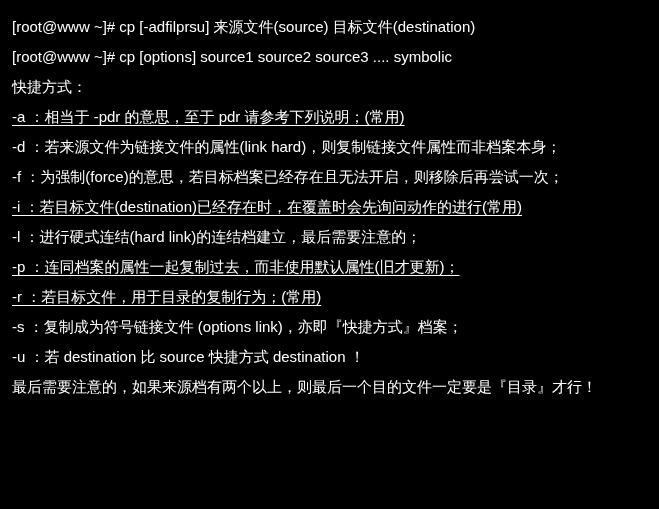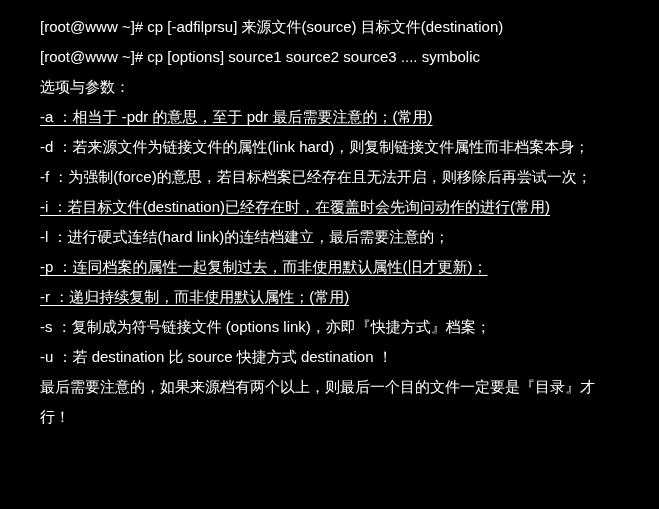--- a/index.html
+++ b/index.html
@@ -9,35 +9,34 @@
       color: #ffffff;
       font-family: "Microsoft YaHei", "SimSun", Arial, sans-serif;
       font-size: 15px;
       line-height: 2.0;
       width: 635px;
       box-sizing: border-box;
     }
     .line {
       display: block;
       word-break: break-all;
-      margin-left: 28px;
     }
     .underline {
       text-decoration: underline;
       text-underline-offset: 3px;
     }
   </style>
 </head>
 <body>
 
 <span class="line">[root@www ~]# cp [-adfilprsu] 来源文件(source) 目标文件(destination)</span>
 <span class="line">[root@www ~]# cp [options] source1 source2 source3 .... symbolic</span>
-<span class="line">选项与参数：</span>
-<span class="line"><span class="underline">-a   ：相当于 -pdr 的意思，至于 pdr 最后需要注意的；(常用)</span></span>
+<span class="line">快捷方式：</span>
+<span class="line"><span class="underline">-a   ：相当于 -pdr 的意思，至于 pdr 请参考下列说明；(常用)</span></span>
 <span class="line">-d   ：若来源文件为链接文件的属性(link hard)，则复制链接文件属性而非档案本身；</span>
 <span class="line">-f   ：为强制(force)的意思，若目标档案已经存在且无法开启，则移除后再尝试一次；</span>
 <span class="line"><span class="underline">-i   ：若目标文件(destination)已经存在时，在覆盖时会先询问动作的进行(常用)</span></span>
 <span class="line">-l   ：进行硬式连结(hard link)的连结档建立，最后需要注意的；</span>
 <span class="line"><span class="underline">-p   ：连同档案的属性一起复制过去，而非使用默认属性(旧才更新)；</span></span>
-<span class="line"><span class="underline">-r   ：递归持续复制，而非使用默认属性；(常用)</span></span>
+<span class="line"><span class="underline">-r   ：若目标文件，用于目录的复制行为；(常用)</span></span>
 <span class="line">-s   ：复制成为符号链接文件 (options link)，亦即『快捷方式』档案；</span>
 <span class="line">-u   ：若 destination 比 source 快捷方式 destination ！</span>
 <span class="line">最后需要注意的，如果来源档有两个以上，则最后一个目的文件一定要是『目录』才行！</span>
 
 </body></html>

